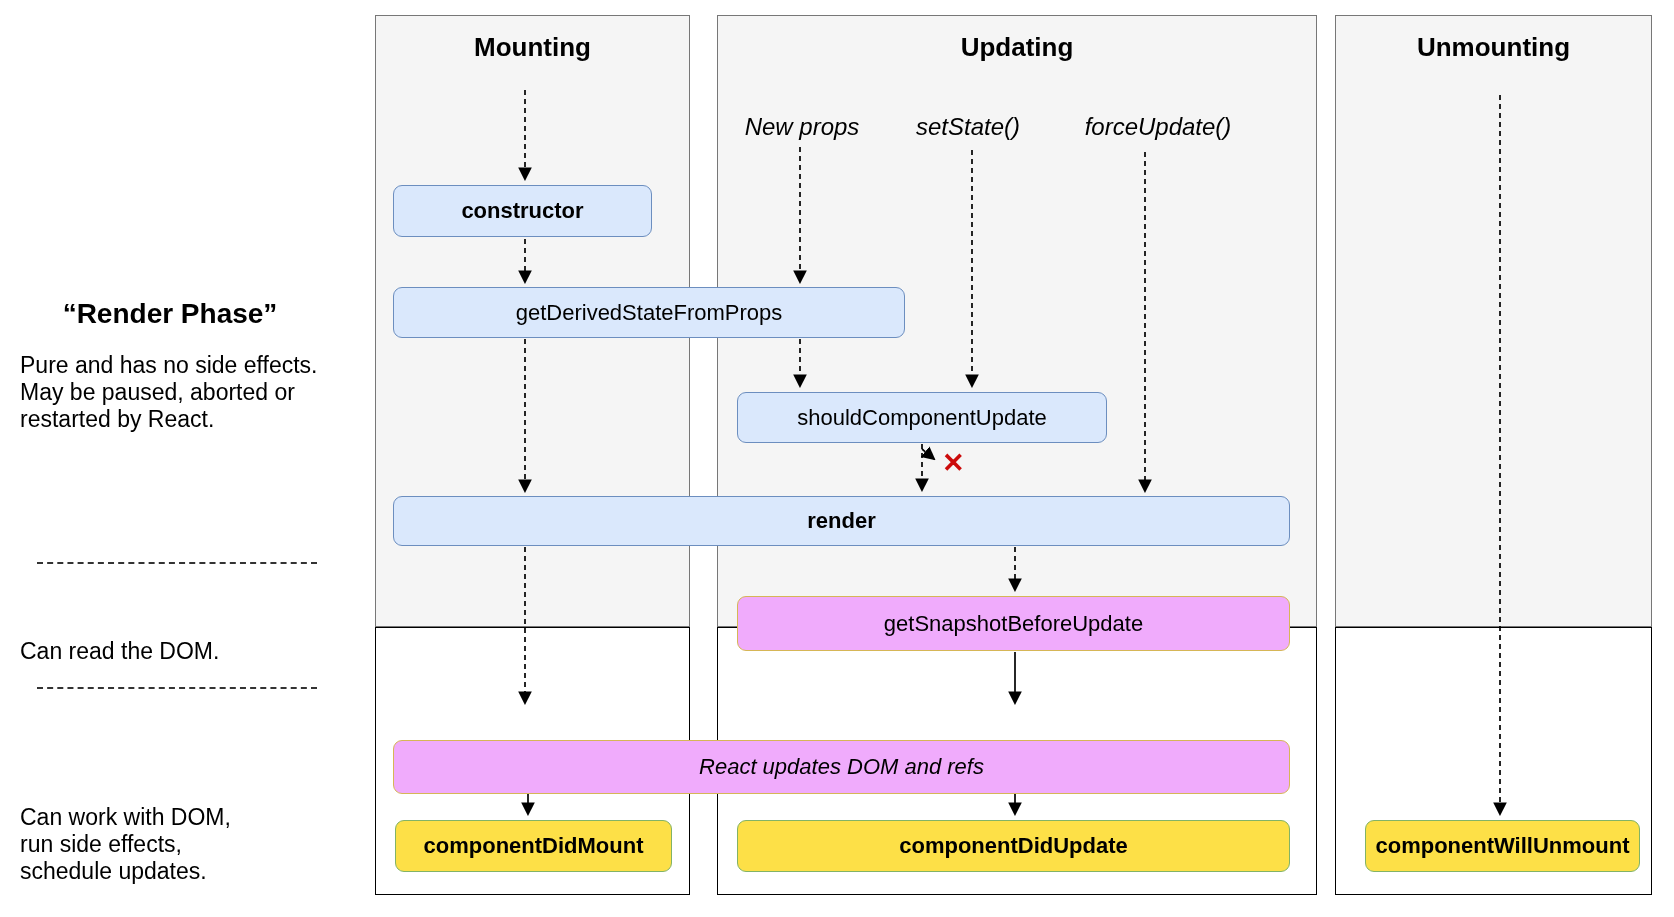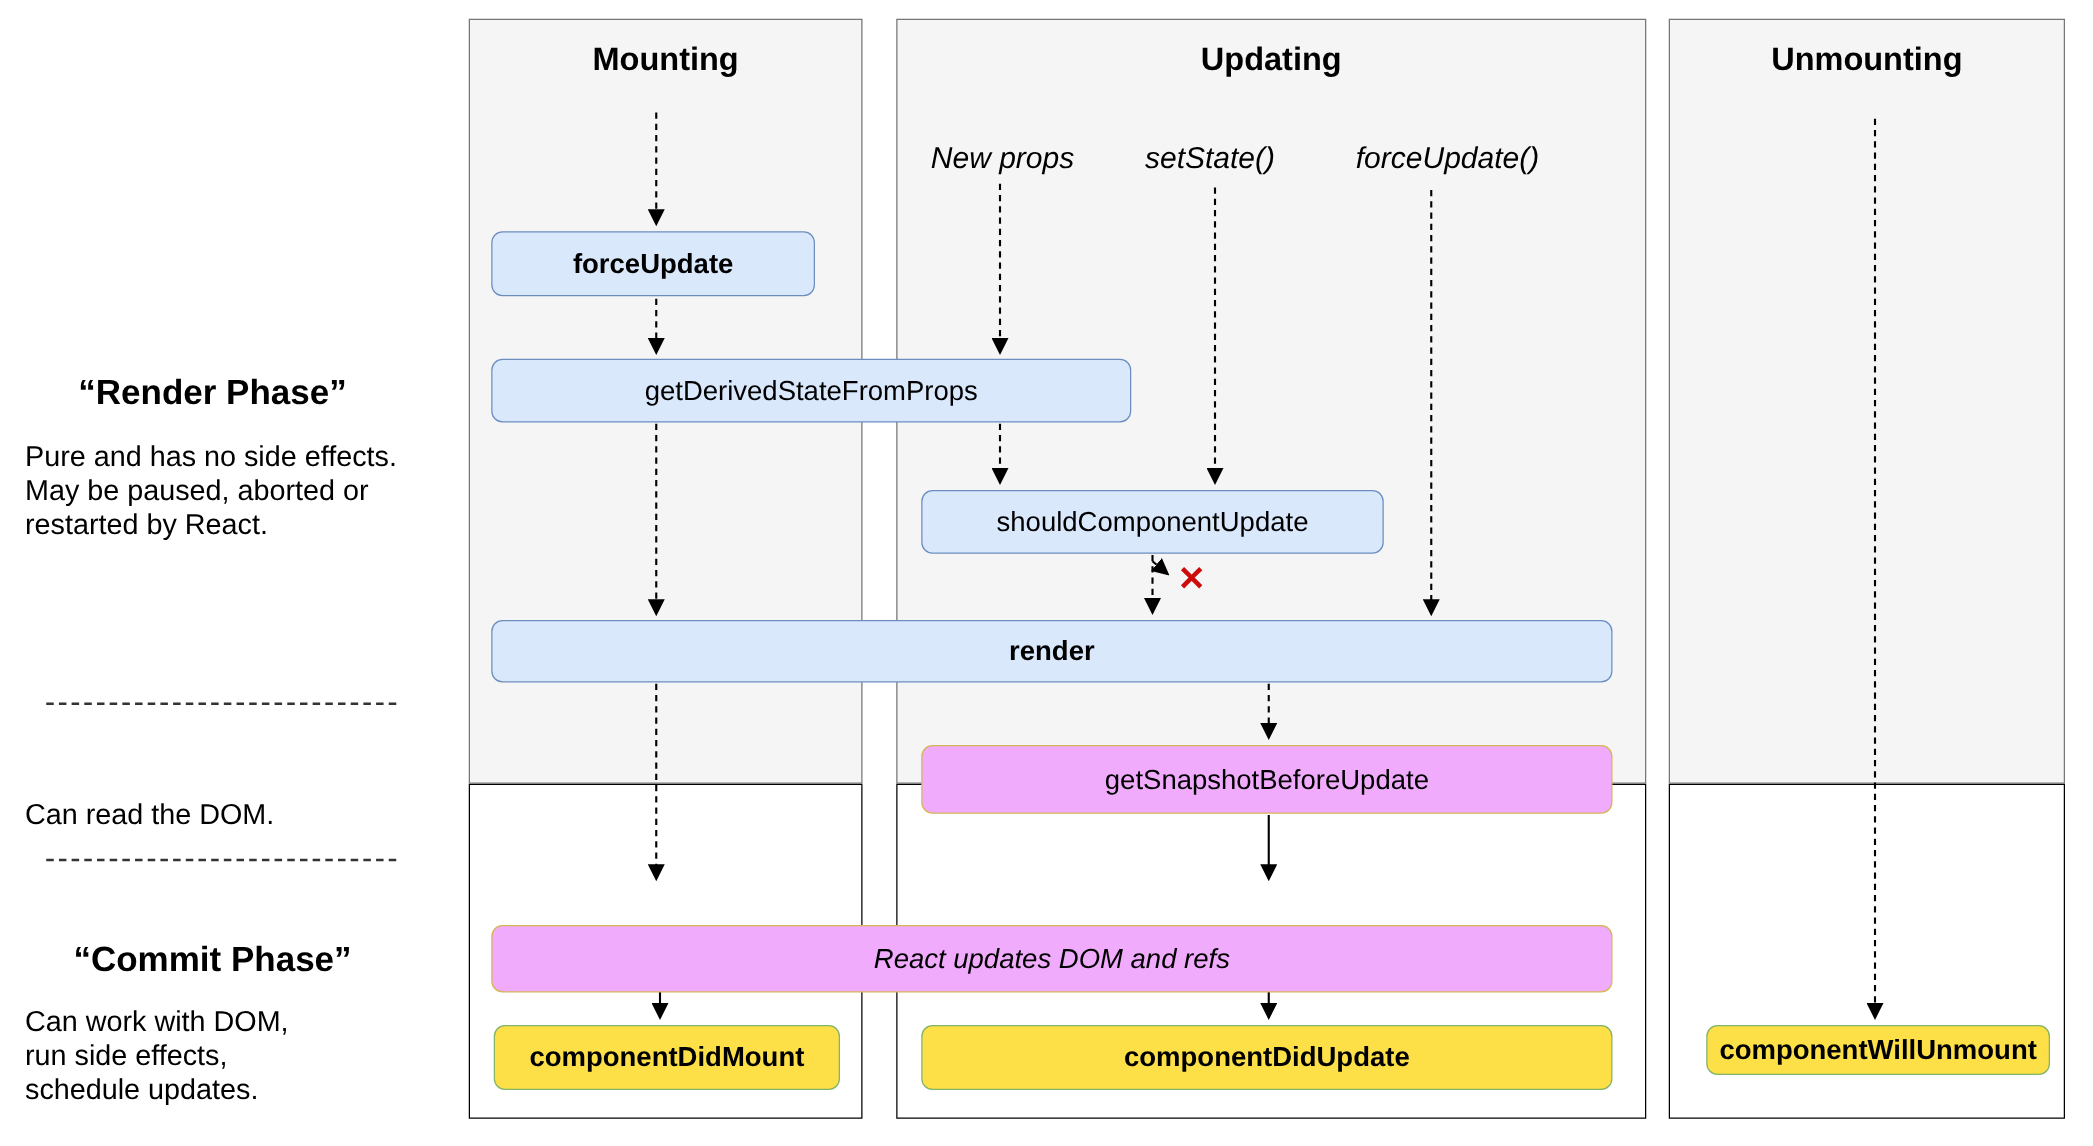--- a/index.html
+++ b/index.html
@@ -94,21 +94,20 @@
   </div>
 
   <div class="side-sep" style="top:562px"></div>
 
   <div class="side-body" style="top:638px">
     <div>Can read the DOM.</div>
   </div>
 
   <div class="side-sep" style="top:687px"></div>
 
-  <div class="side-title" style="top:752px">“Commit Phase”</div>
   <div class="side-body" style="top:804px">
     <div>Can work with DOM,</div>
     <div>run side effects,</div>
     <div>schedule updates.</div>
   </div>
 
   <div class="col grey" style="left:375px;  top:15px;  width:315px; height:612px"></div>
   <div class="col white" style="left:375px;  top:627px; width:315px; height:268px"></div>
 
   <div class="col grey" style="left:717px;  top:15px;  width:600px; height:612px"></div>
@@ -145,23 +144,23 @@
     <line x1="1015" y1="547" x2="1015" y2="590" stroke="#000" stroke-width="1.7" stroke-dasharray="5 4" marker-end="url(#arr)"></line>
     <line x1="1500" y1="95" x2="1500" y2="814" stroke="#000" stroke-width="1.7" stroke-dasharray="5 4" marker-end="url(#arr)"></line>
 
     <line x1="1015" y1="652" x2="1015" y2="703" stroke="#000" stroke-width="1.7" marker-end="url(#arr)"></line>
     <line x1="1015" y1="763" x2="1015" y2="814" stroke="#000" stroke-width="1.7" marker-end="url(#arr)"></line>
     <line x1="528" y1="763" x2="528" y2="814" stroke="#000" stroke-width="1.7" marker-end="url(#arr)"></line>
   </svg>
 
   <div class="x-mark" style="left:942px; top:450px">✕</div>
 
-  <div class="node blue bold" style="left:393px;  top:185px; width:259px; height:52px">forceUpdate</div>
+  <div class="node blue bold" style="left:393px;  top:185px; width:259px; height:52px">constructor</div>
   <div class="node blue" style="left:393px;  top:287px; width:512px; height:51px">getDerivedStateFromProps</div>
   <div class="node blue" style="left:737px;  top:392px; width:370px; height:51px">shouldComponentUpdate</div>
   <div class="node blue bold" style="left:393px;  top:496px; width:897px; height:50px">render</div>
   <div class="node yellow" style="left:737px;  top:596px; width:553px; height:55px">getSnapshotBeforeUpdate</div>
   <div class="node yellow italic" style="left:393px; top:708px; width:897px; height:54px">React updates DOM and refs</div>
   <div class="node green bold" style="left:395px;  top:820px; width:277px; height:52px">componentDidMount</div>
   <div class="node green bold" style="left:737px;  top:820px; width:553px; height:52px">componentDidUpdate</div>
-  <div class="node green bold" style="left:1365px; top:820px; width:275px; height:40px">componentWillUnmount</div>
+  <div class="node green bold" style="left:1365px; top:820px; width:275px; height:52px">componentWillUnmount</div>
 
 </div>
 
 </body></html>

